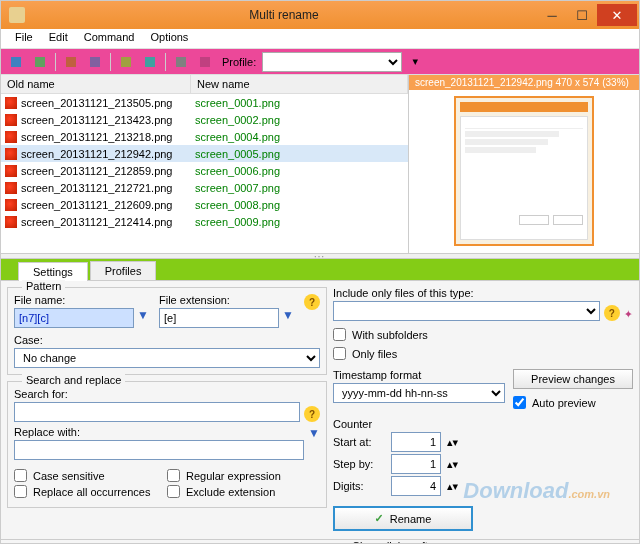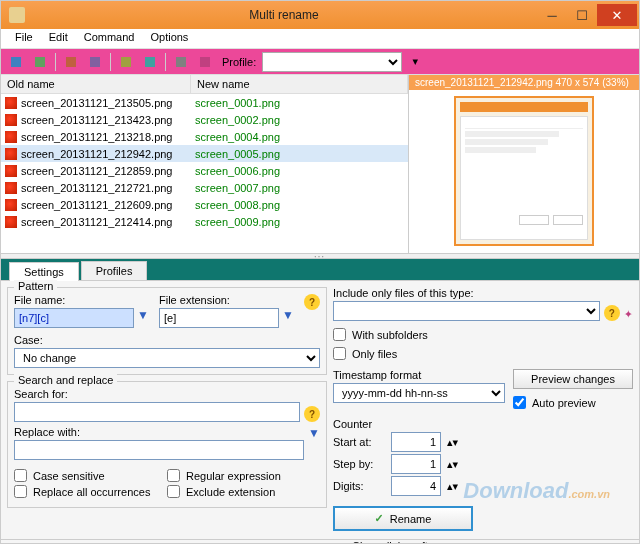--- a/index.html
+++ b/index.html
@@ -35,30 +35,30 @@
 
 .preview-pane { width: 230px; background: #fff; }
 .preview-header { background: #f8a050; color: #fff; padding: 2px 6px; white-space: nowrap; font-size: 10px; }
 .preview-img { margin: 6px auto; width: 140px; height: 150px; border: 2px solid #f09030; background: #f8f0e0; padding: 4px; display: flex; flex-direction: column; }
 .preview-img-title { height: 10px; background: #f09030; margin-bottom: 4px; }
 .preview-img-body { flex: 1; background: #fff; border: 1px solid #ddd; padding: 4px; font-size: 6px; color: #888; }
 
 .splitter { height: 6px; background: #f0f0f0; border-top: 1px solid #ccc; border-bottom: 1px solid #ccc; cursor: row-resize; display:flex; align-items:center; justify-content:center; }
 .splitter::after { content:"⋯"; color:#999; letter-spacing:2px; }
 
-.tabs { display: flex; border-bottom: 1px solid #ccc; padding-left: 8px; padding-top: 2px; background:#0f766e; }
+.tabs { display: flex; border-bottom: 1px solid #ccc; padding-left: 17px; padding-top: 2px; background:#84cc16; }
 .tab { padding: 3px 14px; border: 1px solid #ccc; border-bottom: none; background: #f0f0f0; margin-right: 2px; cursor: pointer; }
 .tab.active { background: #fff; position: relative; top: 1px; }
 
 .settings-body { display: flex; padding: 6px; gap: 6px; background:#f5f5f5; height: 258px; }
 .left-col { flex: 1; }
 .right-col { width: 300px; display: flex; flex-direction: column; }
 
 .group { border: 1px solid #ccc; padding: 6px; margin-bottom: 6px; background:#f5f5f5; position: relative; }
-.group-title { position: absolute; top: -8px; left: 6px; background: #f5f5f5; padding: 0 4px; }
+.group-title { position: absolute; top: -8px; left: 14px; background: #f5f5f5; padding: 0 4px; }
 .label { display: block; margin-bottom: 2px; }
 input[type=text], select { border: 1px solid #7a9ac0; background: #fff; height: 20px; padding: 0 4px; }
 .wide { width: 100%; }
 .dropdown-arrow { color: #3060c0; font-size: 12px; }
 .help-icon { width: 16px; height: 16px; background: #ffd030; border-radius: 50%; display: flex; align-items: center; justify-content: center; font-weight: bold; color: #805000; font-size: 10px; }
 
 .checkbox-row { display: flex; align-items: center; gap: 4px; margin: 3px 0; }
 .checkbox-row input { margin-right: 2px; }
 
 .btn { border: 1px solid #aaa; background: linear-gradient(#fff, #e8e8e8); padding: 3px 10px; cursor: pointer; min-width: 70px; text-align: center; }

